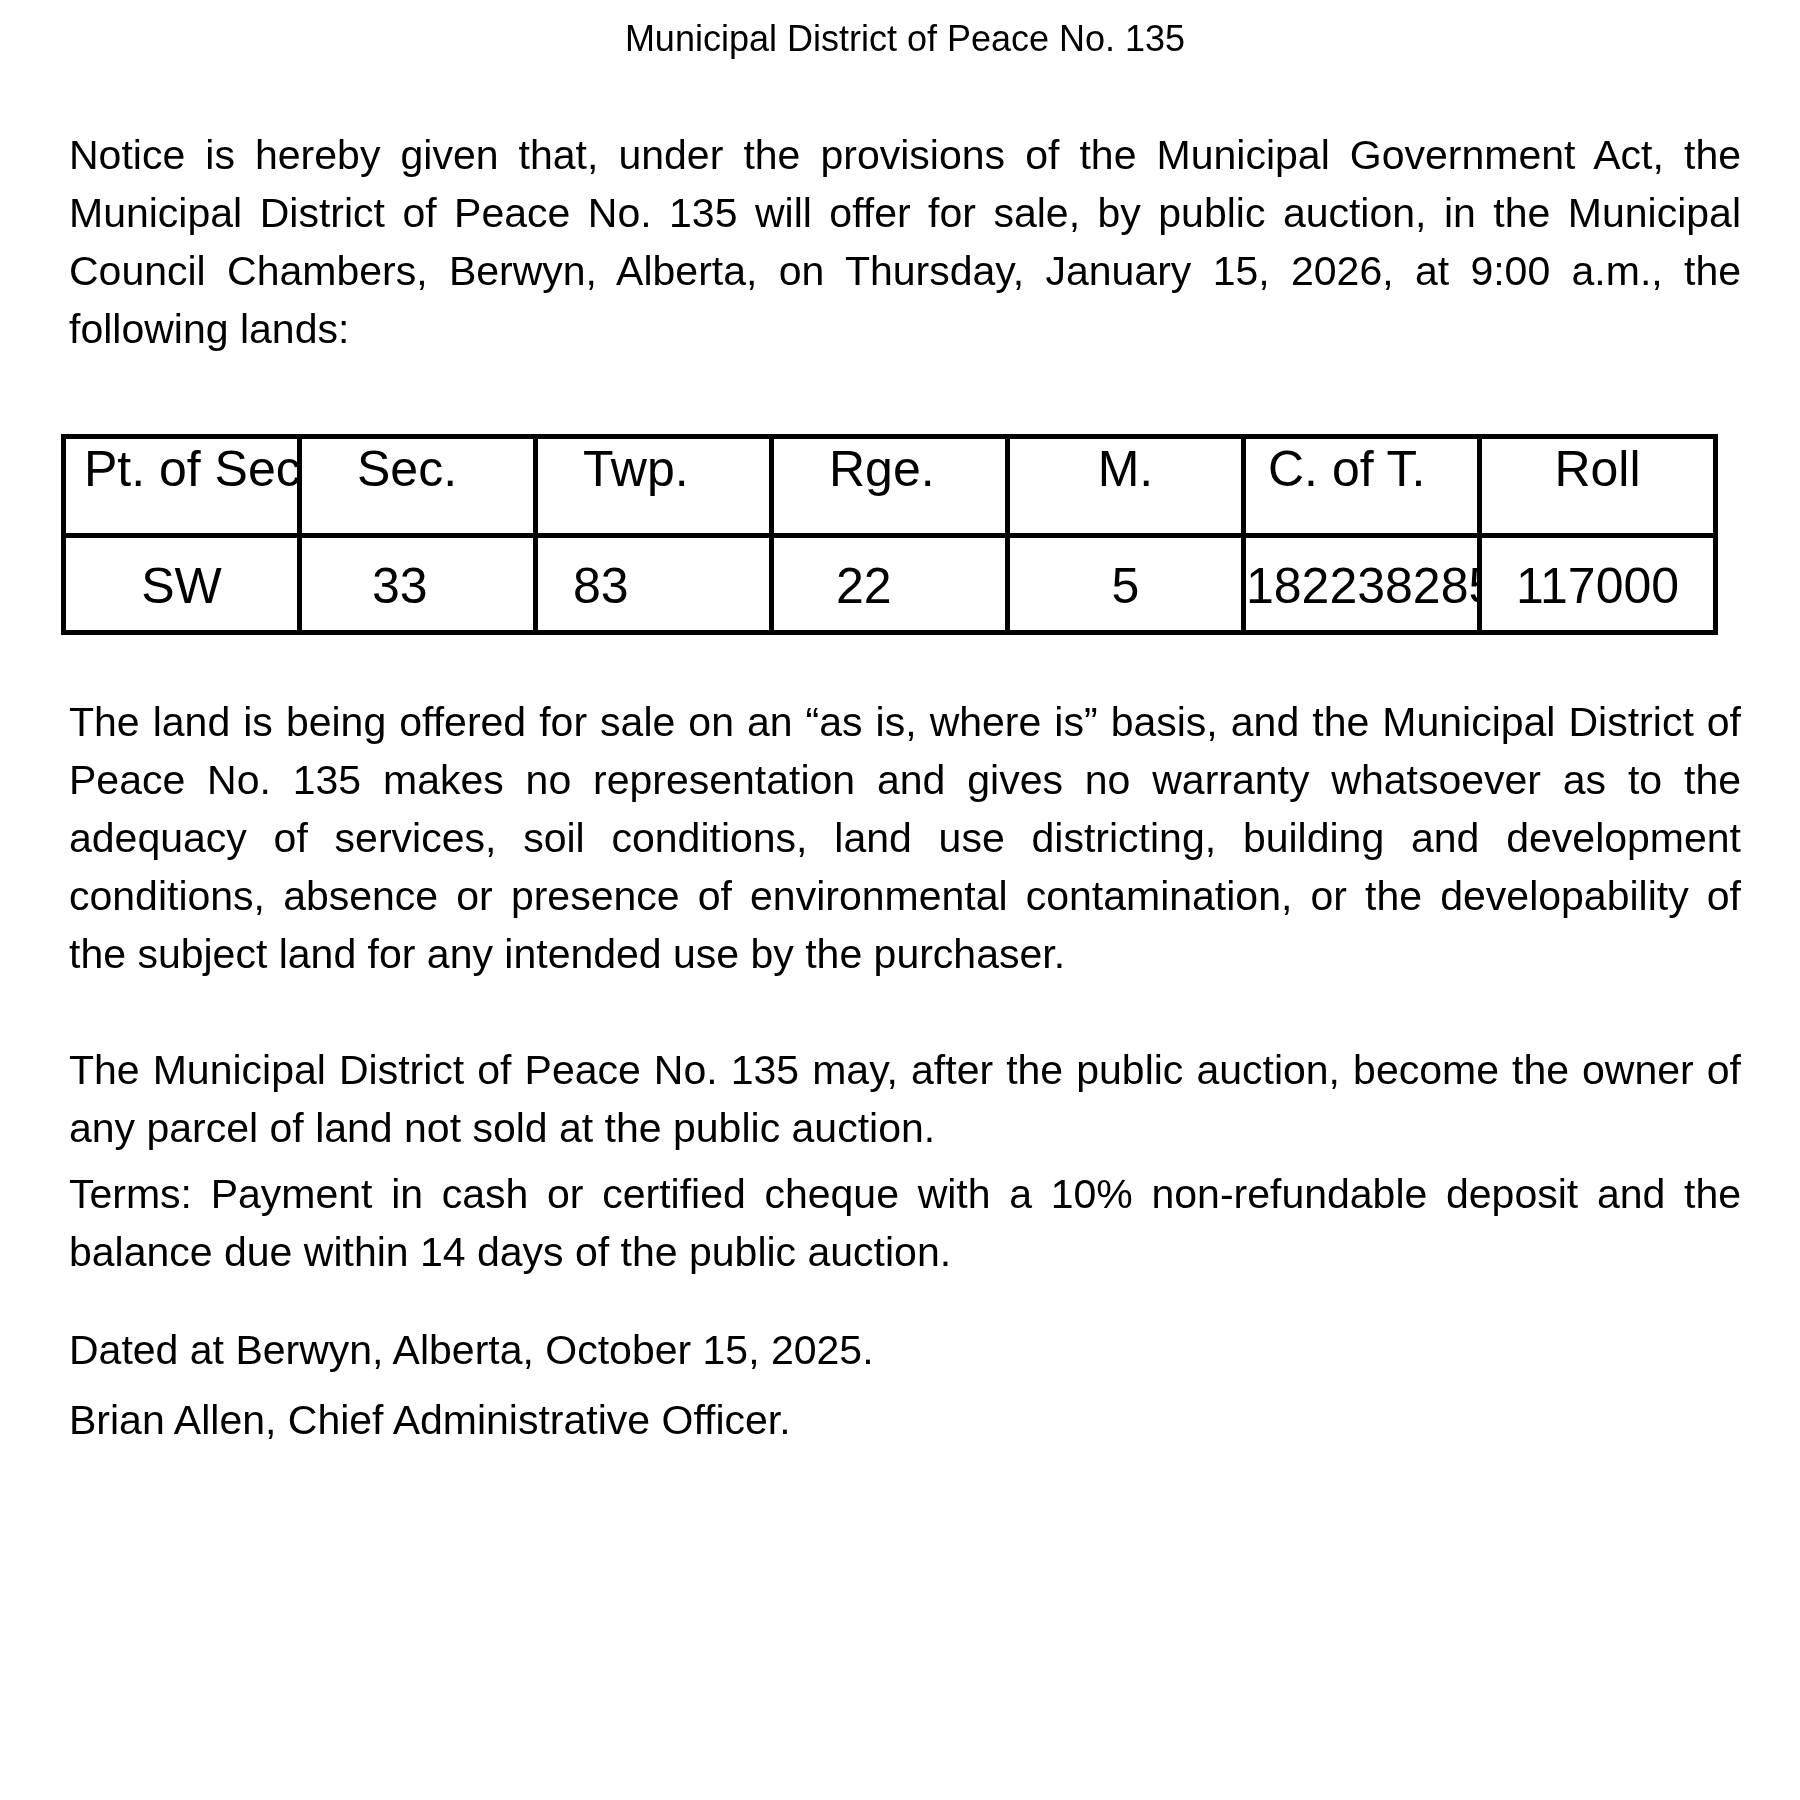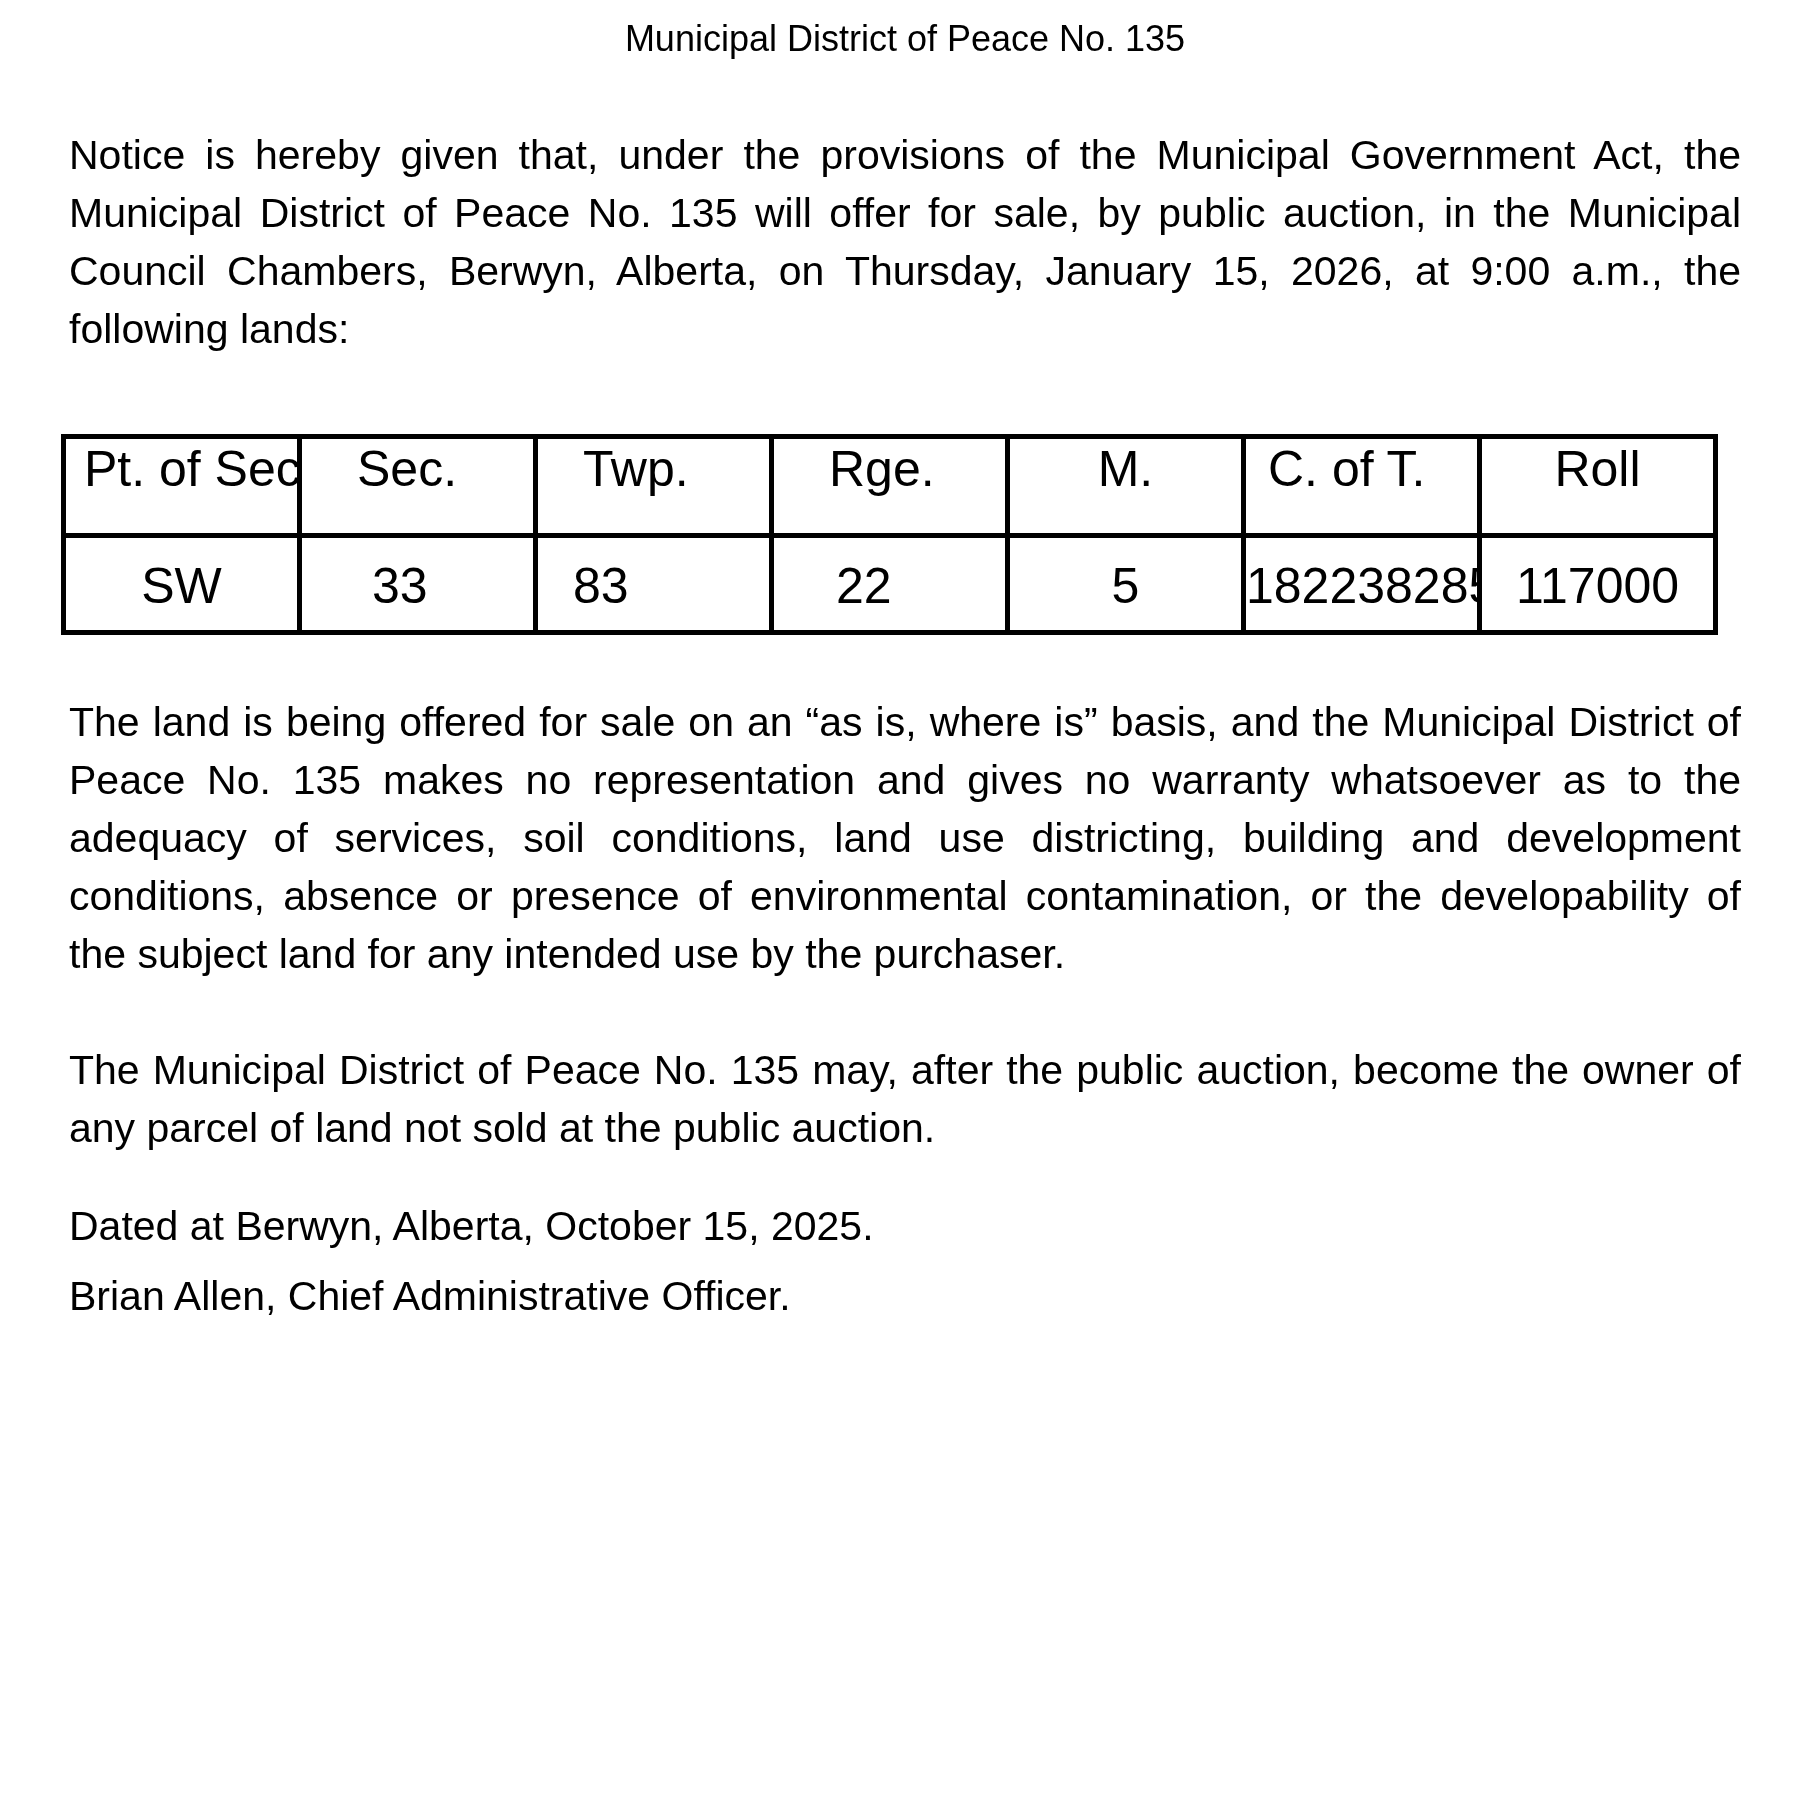--- a/index.html
+++ b/index.html
@@ -126,18 +126,19 @@
         <td class="d-roll">117000</td>
       </tr>
     </tbody>
   </table>
 
 
   <p id="p-asis" class="para last-line-left">The land is being offered for sale on an “as is, where is” basis, and the Municipal District of Peace No. 135 makes no representation and gives no warranty whatsoever as to the adequacy of services, soil conditions, land use districting, building and development conditions, absence or presence of environmental contamination, or the developability of the subject land for any intended use by the purchaser.</p>
 
   <p id="p-owner" class="para last-line-left">The Municipal District of Peace No. 135 may, after the public auction, become the owner of any parcel of land not sold at the public auction.</p>
 
+  <p id="p-terms" class="para last-line-left">Terms: Payment in cash or certified cheque with a 10% non-refundable deposit and the balance due within 14 days of the public auction.</p>
 
 
   <p id="p-dated" class="para last-line-left">Dated at Berwyn, Alberta, October 15, 2025.</p>
 
   <p id="p-signed" class="para last-line-left">Brian Allen, Chief Administrative Officer.</p>
 </div>
 
 </body></html>

